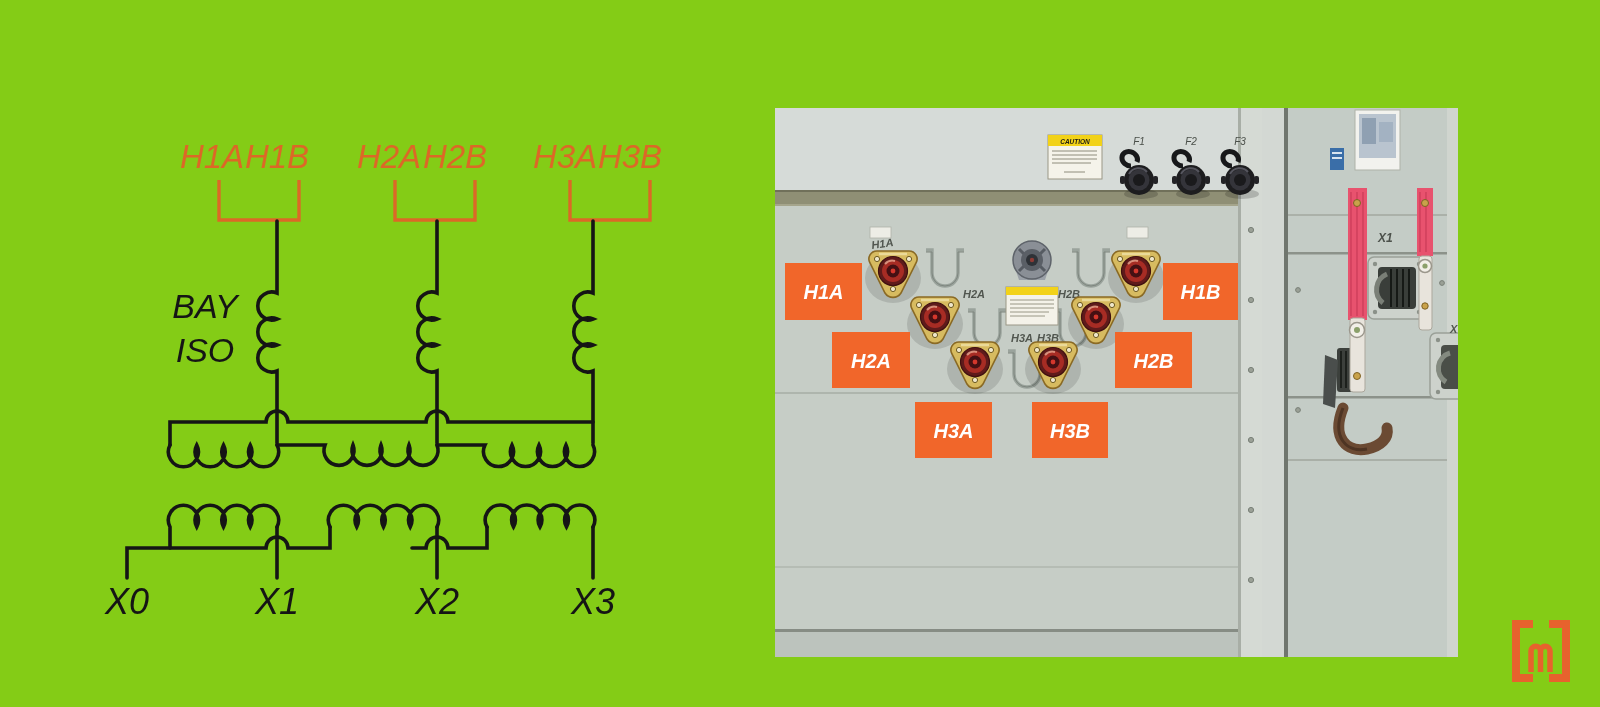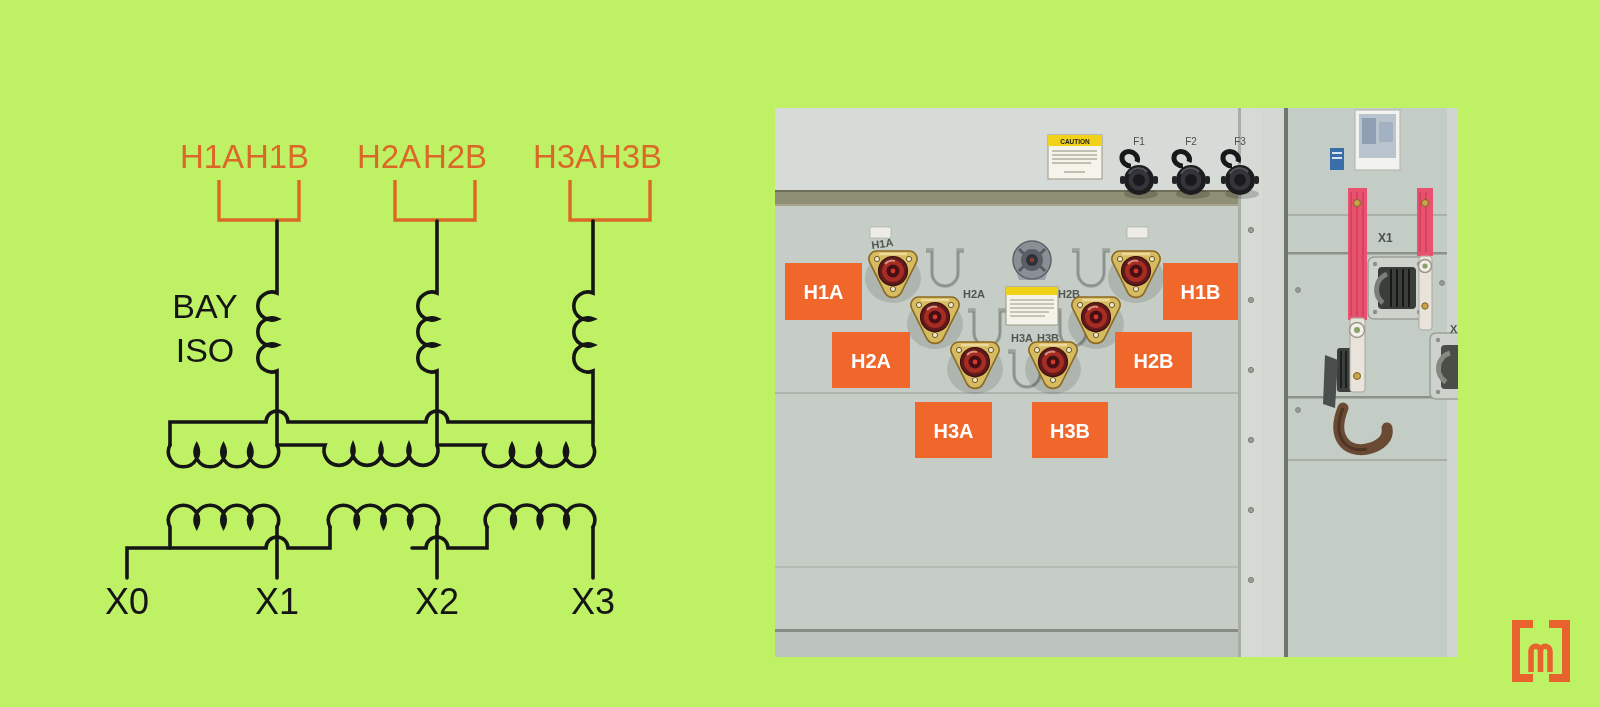--- a/index.html
+++ b/index.html
@@ -1,17 +1,17 @@
 <!DOCTYPE html>
 <html><head>
 <meta charset="utf-8">
 <style>
   html,body{margin:0;padding:0;background:#ffffff;}
-  #stage{position:relative;width:1600px;height:707px;background:#bef264;overflow:hidden;
-         font-family:"Liberation Sans",sans-serif;}
+  #stage{position:relative;width:1600px;height:707px;background:#84cc16;overflow:hidden;
+         font-family:"Liberation Sans",sans-serif;font-style:italic;}
   svg{display:block;}
   .abs{position:absolute;}
   text{font-family:"Liberation Sans",sans-serif;}
 </style>
 </head>
 <body>
 
 <div id="stage">
 
   <svg class="abs" style="left:0;top:0;" width="760" height="707" viewBox="0 0 760 707">

